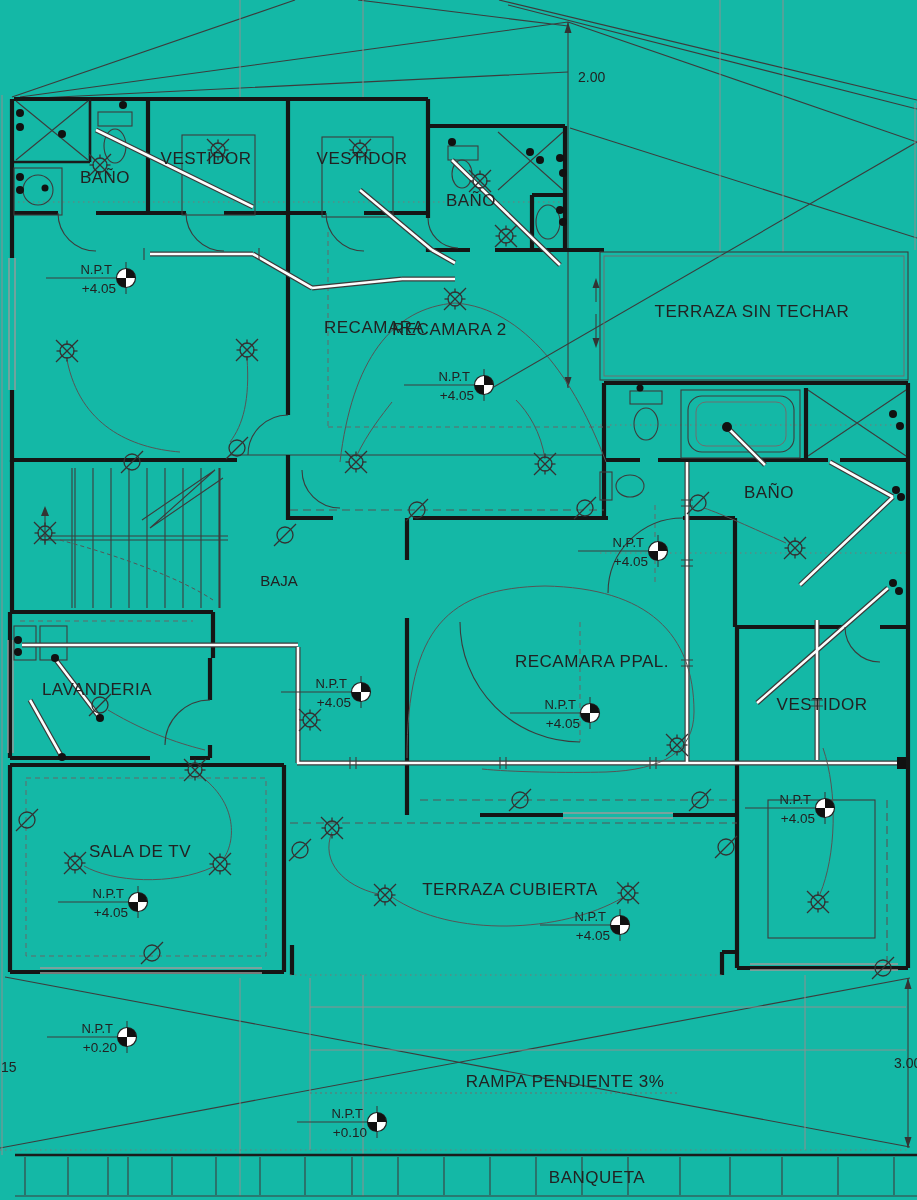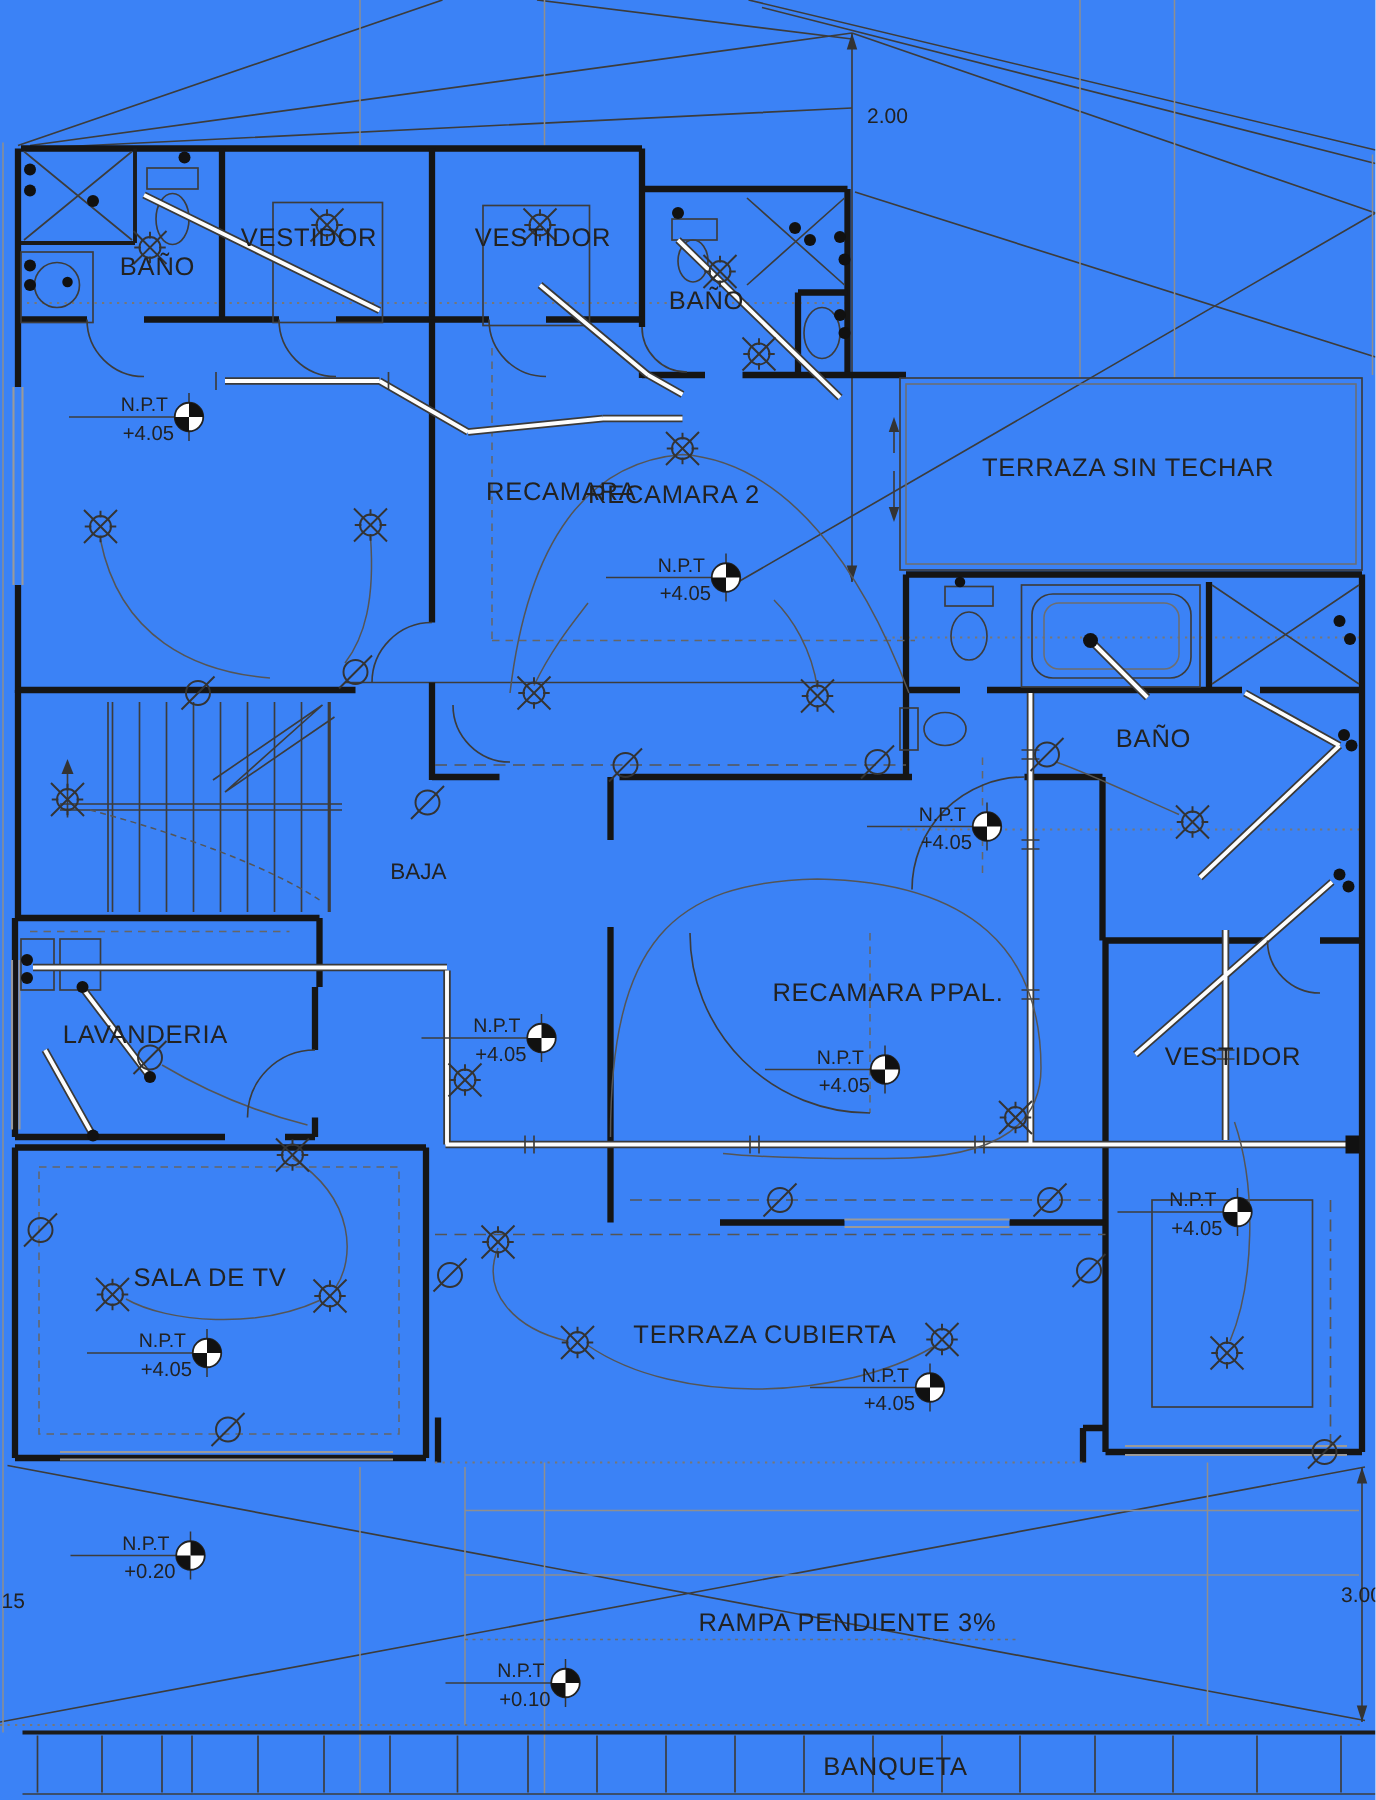--- a/index.html
+++ b/index.html
@@ -1,16 +1,16 @@
 <!DOCTYPE html>
 <html><head>
 <meta charset="utf-8">
 <style>
   html,body{margin:0;padding:0;background:#ffffff;}
-  .sheet{width:917px;height:1200px;position:relative;background:#3b82f6;overflow:hidden;}
+  .sheet{width:917px;height:1200px;position:relative;background:#14b8a6;overflow:hidden;}
   svg{display:block;}
   text{font-family:"Liberation Sans","DejaVu Sans",sans-serif;fill:#222;}
   .lbl{font-size:17px;letter-spacing:.5px;}
   .lblS{font-size:15px;}
   .npt{font-size:13px;}
   .nptv{font-size:13.5px;}
   .dim{font-size:14px;}
   .wall{stroke:#151515;stroke-width:4.2;fill:none;stroke-linecap:butt;}
   .wall3{stroke:#1b1b1b;stroke-width:2.6;fill:none;}
   .thin{stroke:#3c3c3c;stroke-width:1.1;fill:none;}

